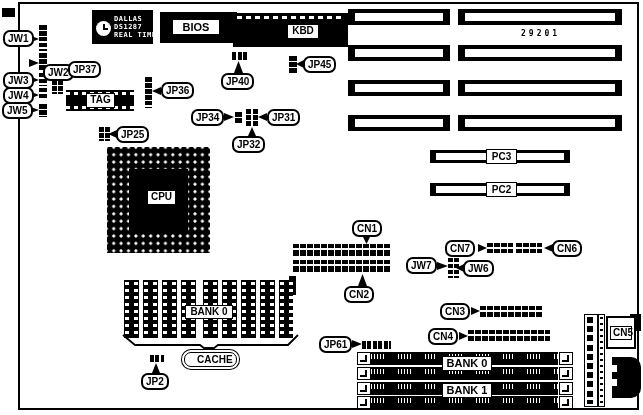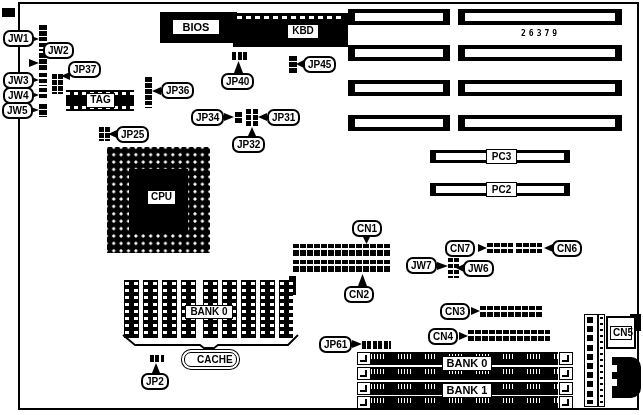--- a/index.html
+++ b/index.html
@@ -104,20 +104,30 @@
   svg.brace{position:absolute;left:120px;top:333px;z-index:4;}
 </style>
 </head>
 <body>
 
 <div id="screen">
   <div id="board"></div>
 
   <div class="blk" style="left:2px;top:8px;width:13px;height:9px;"></div>
 
+  <div id="rtc" class="chip">
+    <div class="face"></div>
+    <div class="hand1"></div>
+    <div class="hand2"></div>
+    <div class="txt">
+      <div>DALLAS</div>
+      <div>DS1287</div>
+      <div>REAL TIME</div>
+    </div>
+  </div>
 
   <div class="chip" style="left:160px;top:12px;width:77px;height:31px;"></div>
   <div class="sq" style="left:172px;top:19px;width:48px;height:16px;font-size:11px;line-height:14px;">BIOS</div>
 
   <div class="chip" style="left:233px;top:13px;width:115px;height:34px;">
     <div class="kbd-dash"></div>
   </div>
   <div class="sq" style="left:287px;top:24px;width:32px;height:15px;">KBD</div>
 
   <div class="slot" style="left:348px;top:9px;width:102px;">
@@ -138,29 +148,29 @@
   <div class="slot" style="left:458px;top:80px;width:164px;">
       <div class="in"></div>
     </div>
   <div class="slot" style="left:348px;top:115px;width:102px;">
       <div class="in"></div>
     </div>
   <div class="slot" style="left:458px;top:115px;width:164px;">
       <div class="in"></div>
     </div>
 
-  <div class="partnum">26379</div>
+  <div class="partnum">29201</div>
 
   <div class="vconn" style="left:39px;top:25px;width:8px;height:26px;"></div>
   <div class="vconn" style="left:39px;top:53px;width:8px;height:18px;"></div>
   <div class="vconn" style="left:39px;top:73px;width:8px;height:13px;"></div>
   <div class="vconn" style="left:39px;top:88px;width:8px;height:12px;"></div>
   <div class="vconn" style="left:39px;top:104px;width:8px;height:13px;"></div>
   <div class="lbl" style="left:3px;top:30px;">JW1</div>
-  <div class="lbl" style="left:3px;top:42px;margin-left:40px;">JW2</div>
+  <div class="lbl" style="left:3px;top:64px;margin-left:40px;">JW2</div>
   <div class="lbl" style="left:3px;top:72px;">JW3</div>
   <div class="lbl" style="left:3px;top:87px;">JW4</div>
   <div class="lbl" style="left:2px;top:102px;">JW5</div>
   <div class="ptr pr" style="left:29px;top:35px;width:10px;height:8px;"></div>
   <div class="ptr pr" style="left:29px;top:59px;width:10px;height:8px;"></div>
   <div class="ptr pr" style="left:29px;top:76px;width:10px;height:8px;"></div>
   <div class="ptr pr" style="left:29px;top:91px;width:10px;height:8px;"></div>
   <div class="ptr pr" style="left:28px;top:106px;width:11px;height:8px;"></div>
 
   <div class="vconn2" style="left:52px;top:74px;width:11px;height:20px;"></div>

